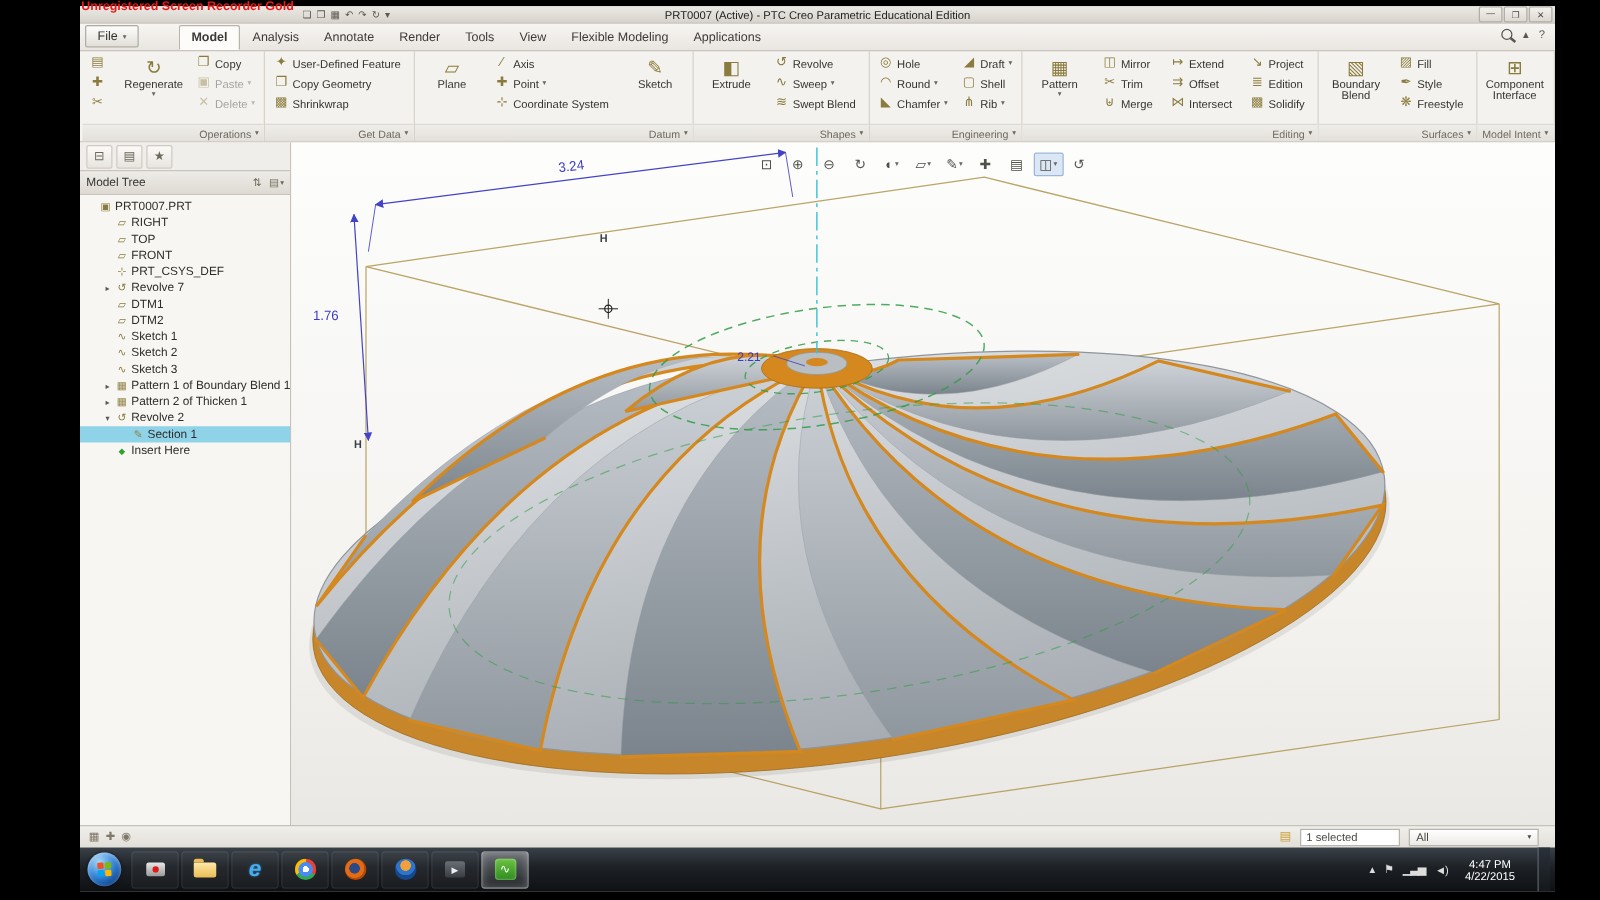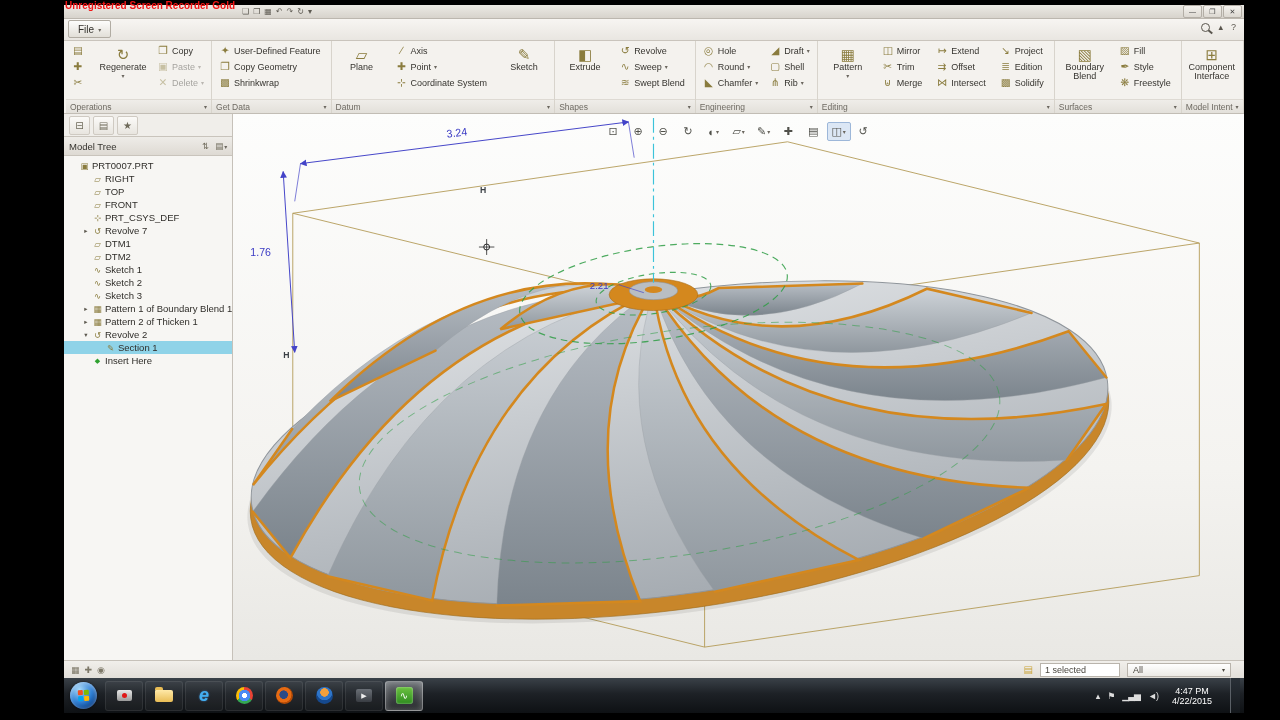--- a/index.html
+++ b/index.html
@@ -30,21 +30,21 @@
   .menu-right{position:absolute;right:8px;top:3px;display:flex;gap:8px;align-items:center;color:#5a564e;}
   .mag{width:7px;height:7px;border:1.5px solid #5a564e;border-radius:50%;position:relative;display:inline-block;}
   .mag::after{content:"";position:absolute;width:5px;height:1.5px;background:#5a564e;right:-4px;bottom:-2px;transform:rotate(40deg);}
   .mr-btn{font-size:9px;line-height:10px;}
 
   
   .ribbon{flex:0 0 72px;background:#f4f2ee;display:flex;align-items:stretch;padding-left:2px;border-bottom:1px solid #c2bdb5;}
   .rgroup{display:flex;flex-direction:column;border-right:1px solid #d8d4cc;}
   .rbody{flex:1;display:flex;align-items:flex-start;padding:2px 3px 0 3px;gap:3px;}
   .rcol{display:flex;flex-direction:column;gap:1px;}
-  .rfooter{flex:0 0 13px;display:flex;align-items:center;justify-content:space-between;gap:3px;font-size:8.5px;color:#6e6a62;
+  .rfooter{flex:0 0 13px;display:flex;align-items:center;justify-content:flex-end;gap:3px;font-size:8.5px;color:#6e6a62;
            background:linear-gradient(#efede9,#e3e0da);border-top:1px solid #dedad3;white-space:nowrap;padding:0 4px;}
   .rbtn{display:flex;align-items:center;gap:3px;padding:1px 3px;border:1px solid transparent;border-radius:2px;
         font-size:9px;color:#36342f;white-space:nowrap;cursor:default;}
   .rbtn[data-variant="big"]{flex-direction:column;width:50px;gap:0;padding:2px 1px;text-align:center;white-space:normal;line-height:9px;}
   .rbtn[data-variant="big"] .ricon{font-size:15px;line-height:17px;width:auto;}
   .rbtn[data-variant="icon"]{padding:1px 2px;}
   .ricon{color:#8a7c3e;font-size:10.5px;line-height:11px;width:12px;text-align:center;}
   .rarrow{font-size:6px;color:#6b675f;}
   .rbtn[data-disabled="true"]{opacity:.42;}
 
@@ -135,33 +135,45 @@
       <div class="qat">
 
       <span class="qbtn">❏</span>
           <span class="qbtn">❒</span>
           <span class="qbtn">▦</span>
           <span class="qbtn">↶</span>
           <span class="qbtn">↷</span>
           <span class="qbtn">↻</span>
           <span class="qbtn">▾</span>
         </div>
+      <div class="tb-title">PRT0007 (Active) - PTC Creo Parametric Educational Edition</div>
       <div class="wincontrols">
 
       <span class="wc">—</span>
           <span class="wc">❐</span>
           <span class="wc">✕</span>
         </div>
     </div>
 
     <div class="menubar">
       <div class="file-btn">
         <span>File</span>
         <span class="file-arrow">▾</span>
       </div>
+      <div class="tabs">
+
+      <div class="tab" data-active="true">Model</div>
+          <div class="tab">Analysis</div>
+          <div class="tab">Annotate</div>
+          <div class="tab">Render</div>
+          <div class="tab">Tools</div>
+          <div class="tab">View</div>
+          <div class="tab">Flexible Modeling</div>
+          <div class="tab">Applications</div>
+        </div>
       <div class="menu-right">
         <span class="mag"></span>
         <span style="display:flex;gap:8px;">
 
         <span class="mr-btn">▴</span>
             <span class="mr-btn">?</span>
           </span>
       </div>
     </div>
 

